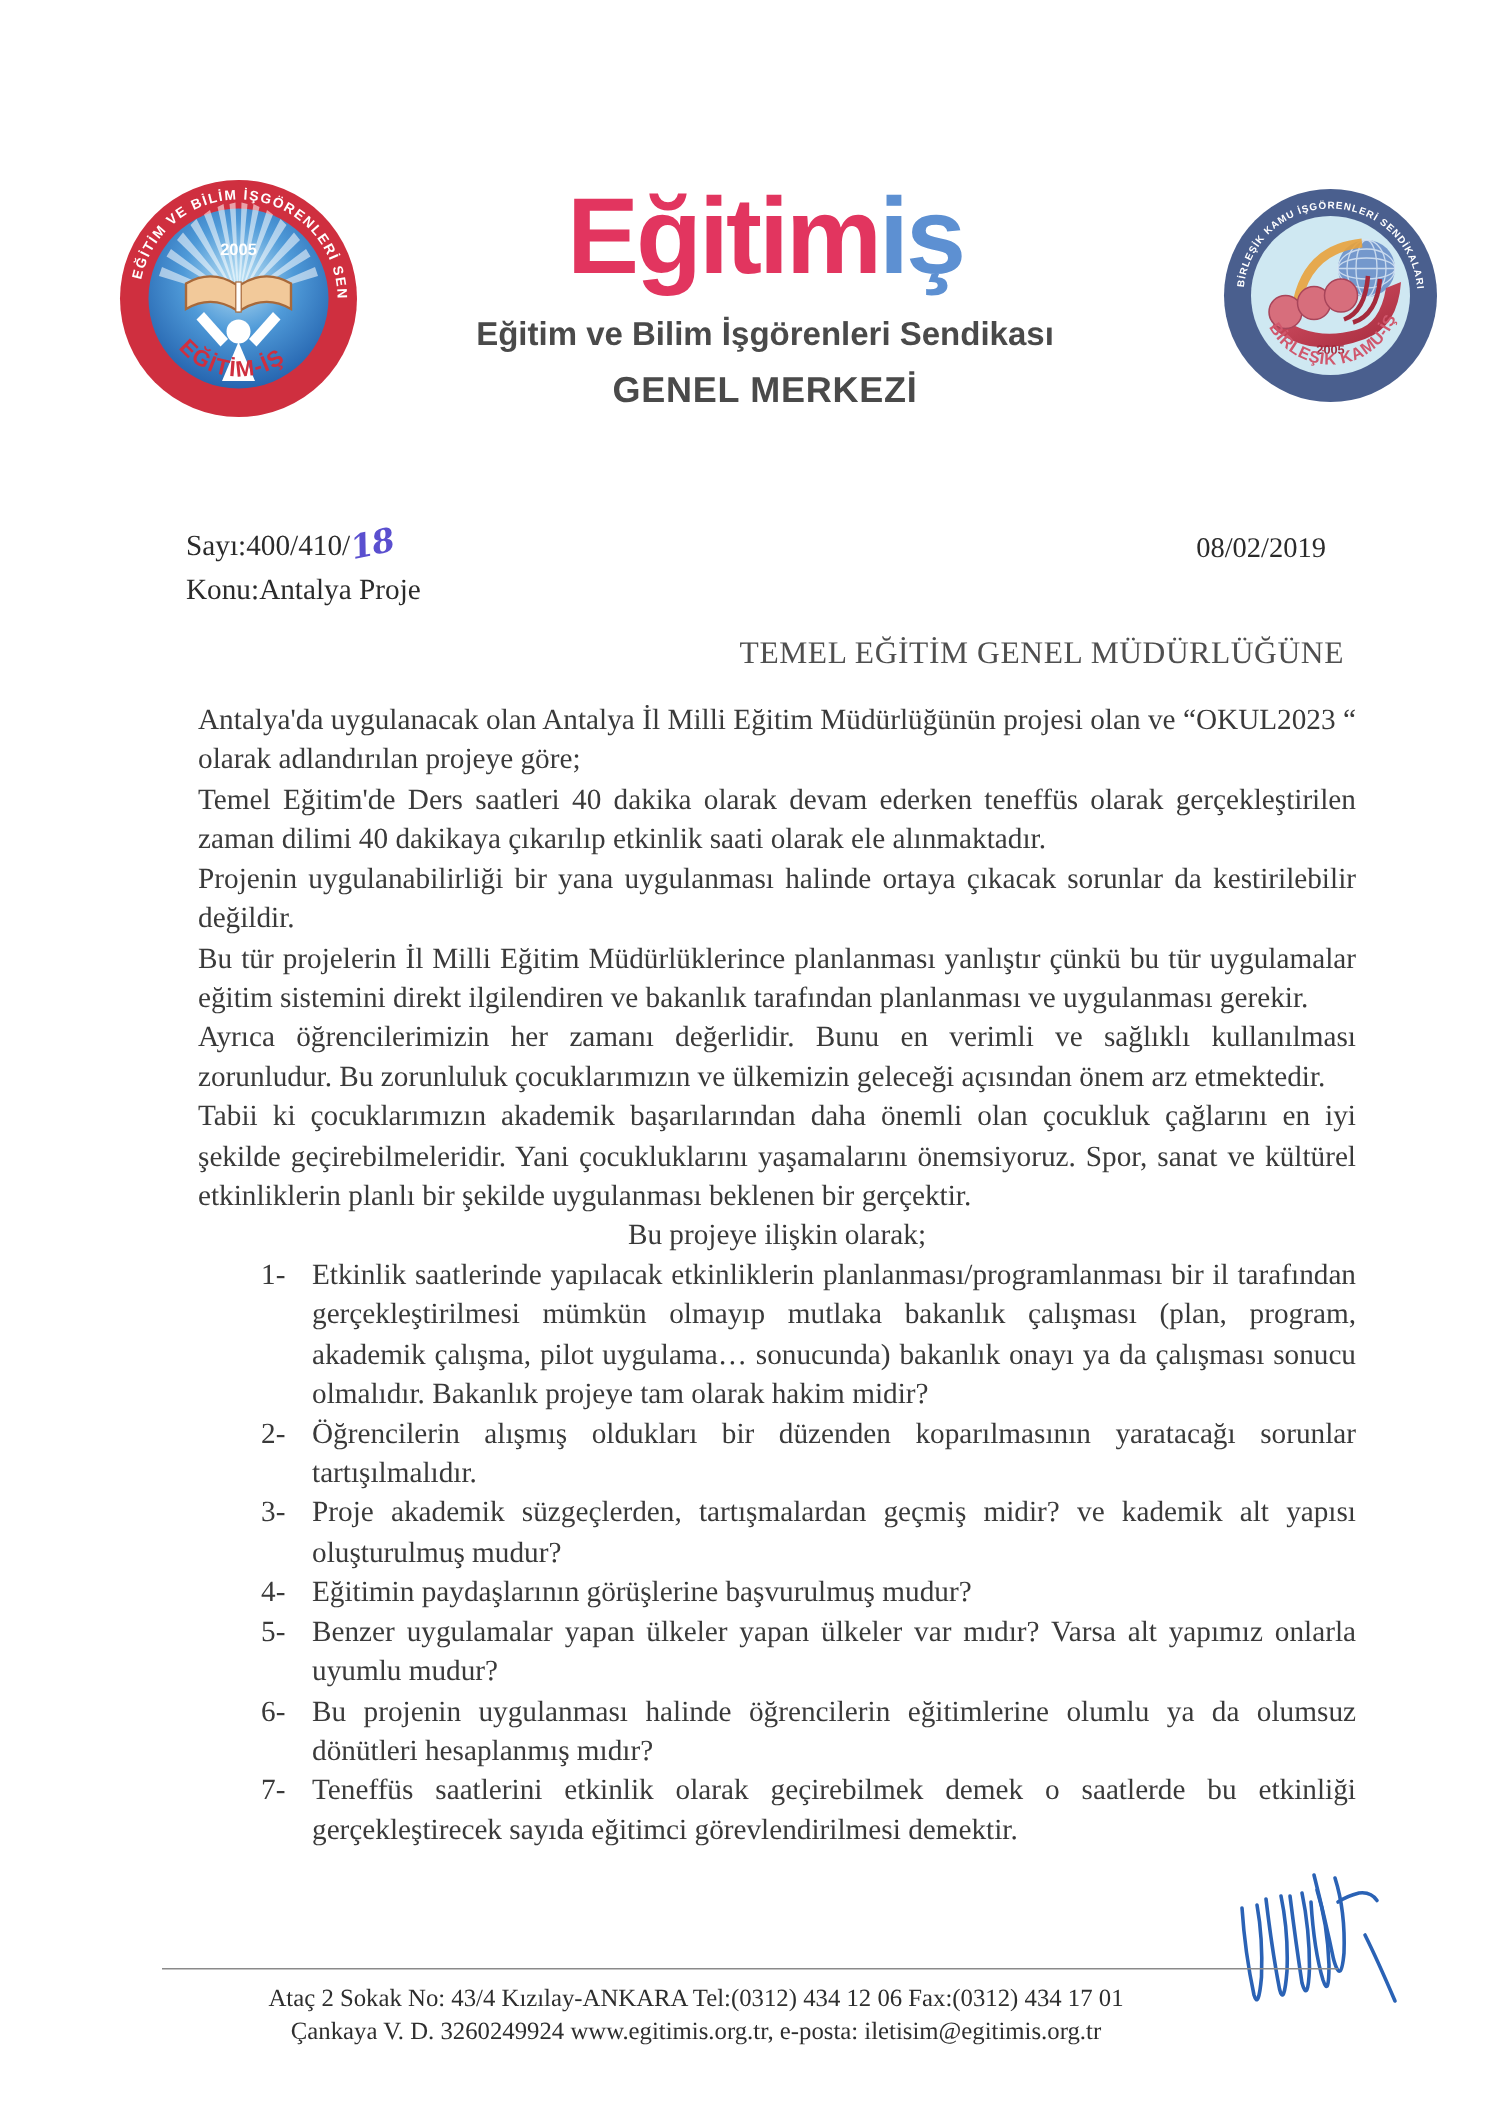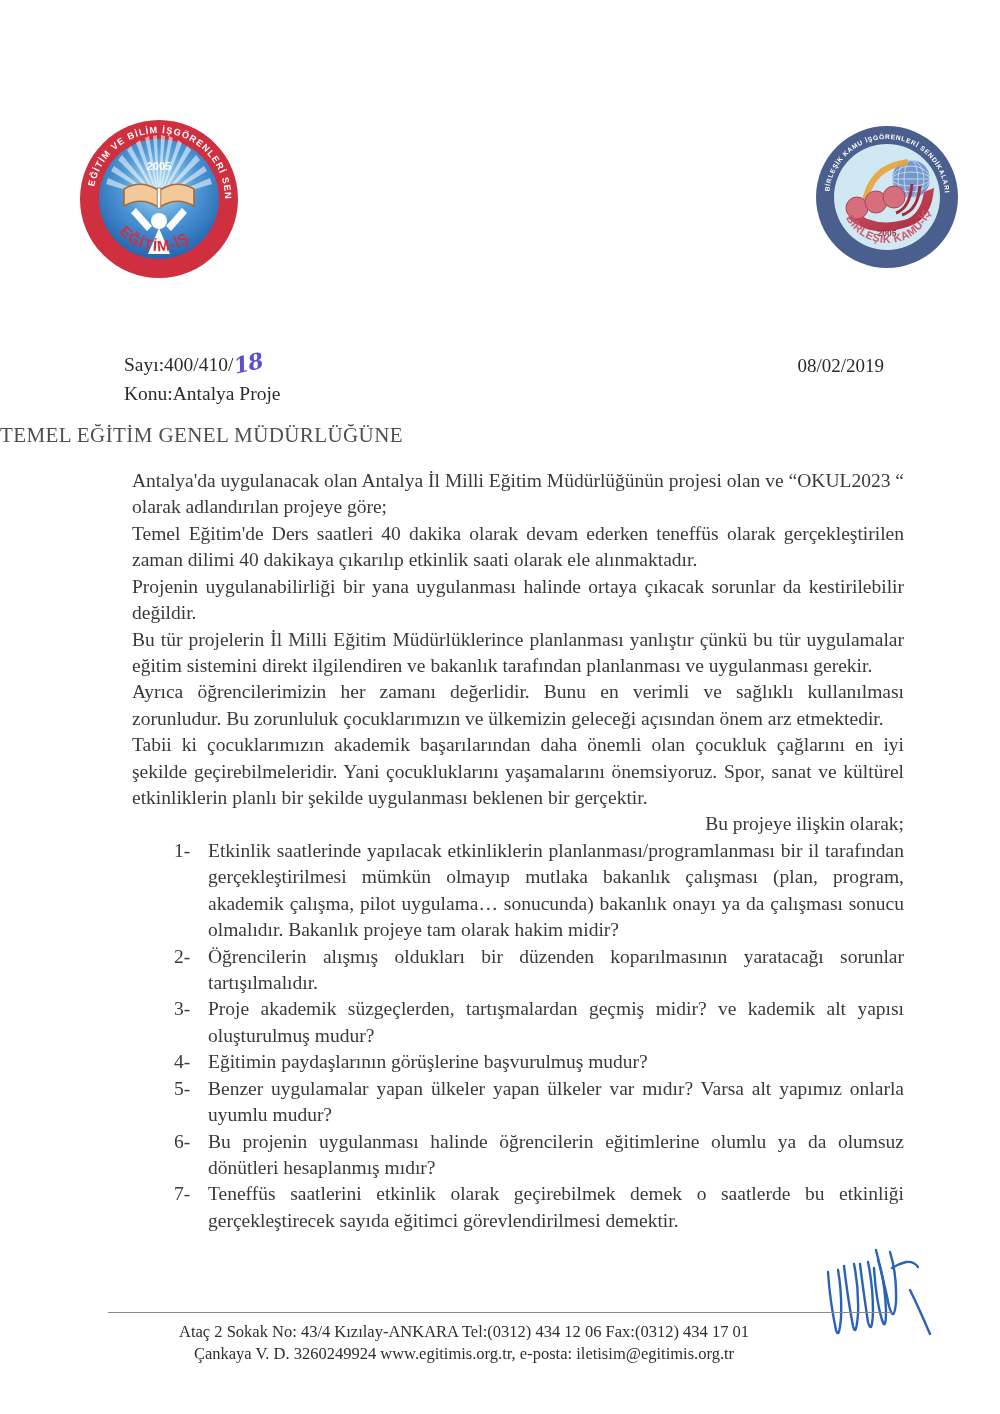--- a/index.html
+++ b/index.html
@@ -118,42 +118,42 @@
     font-size: 19px;
     white-space: nowrap;
   }
 
   
   .addressee {
     position: absolute;
     top: 423px;
     left: 0;
     width: 896px;
-    text-align: left;
+    text-align: right;
     font-size: 21px;
     color: #4f4f4f;
     letter-spacing: 0.4px;
   }
 
   
   .body-text {
     position: absolute;
     top: 468px;
     left: 132px;
     width: 772px;
     font-size: 19.5px;
     line-height: 1.355;
     color: #3a3a3a;
   }
   .body-text p {
     margin: 0;
     text-align: justify;
     text-justify: inter-word;
   }
-  .body-text p.nojust { text-align: right; }
+  .body-text p.nojust { text-align: center; }
 
   
   .num-list {
     margin: 0;
     padding: 0;
     list-style: none;
   }
   .num-list li {
     display: flex;
     align-items: flex-start;
@@ -262,20 +262,25 @@
 
         <text font-family="Liberation Sans, sans-serif" font-size="9.2" font-weight="bold" fill="#ffffff" letter-spacing="1.1">
           <textPath href="#ringTopL" startOffset="6%">EĞİTİM VE BİLİM İŞGÖRENLERİ SENDİKASI</textPath>
         </text>
         <text font-family="Liberation Sans, sans-serif" font-size="15" font-weight="bold" fill="#cf2f3f" letter-spacing="1">
           <textPath href="#ringBotL" startOffset="22%">EĞİTİM-İŞ</textPath>
         </text>
       </svg>
     </div>
 
+    <div class="wordmark-block">
+      <div class="wordmark"><span class="wm-red">Eğitim</span><span class="wm-blue">iş</span></div>
+      <div class="subtitle1">Eğitim ve Bilim İşgörenleri Sendikası</div>
+      <div class="subtitle2">GENEL MERKEZİ</div>
+    </div>
 
     <div class="logo-right">
       <svg viewBox="0 0 150 150" width="150" height="150" aria-hidden="true">
         <defs>
           <path id="ringTopR" d="M 75 75 m -58 0 a 58 58 0 1 1 116 0" fill="none"></path>
           <path id="ringBotR" d="M 75 75 m -46 0 a 46 46 0 1 0 92 0" fill="none"></path>
           <linearGradient id="waveR" x1="0" y1="0" x2="1" y2="1">
             <stop offset="0%" stop-color="#d9566a"></stop>
             <stop offset="100%" stop-color="#a52a3c"></stop>
           </linearGradient>

